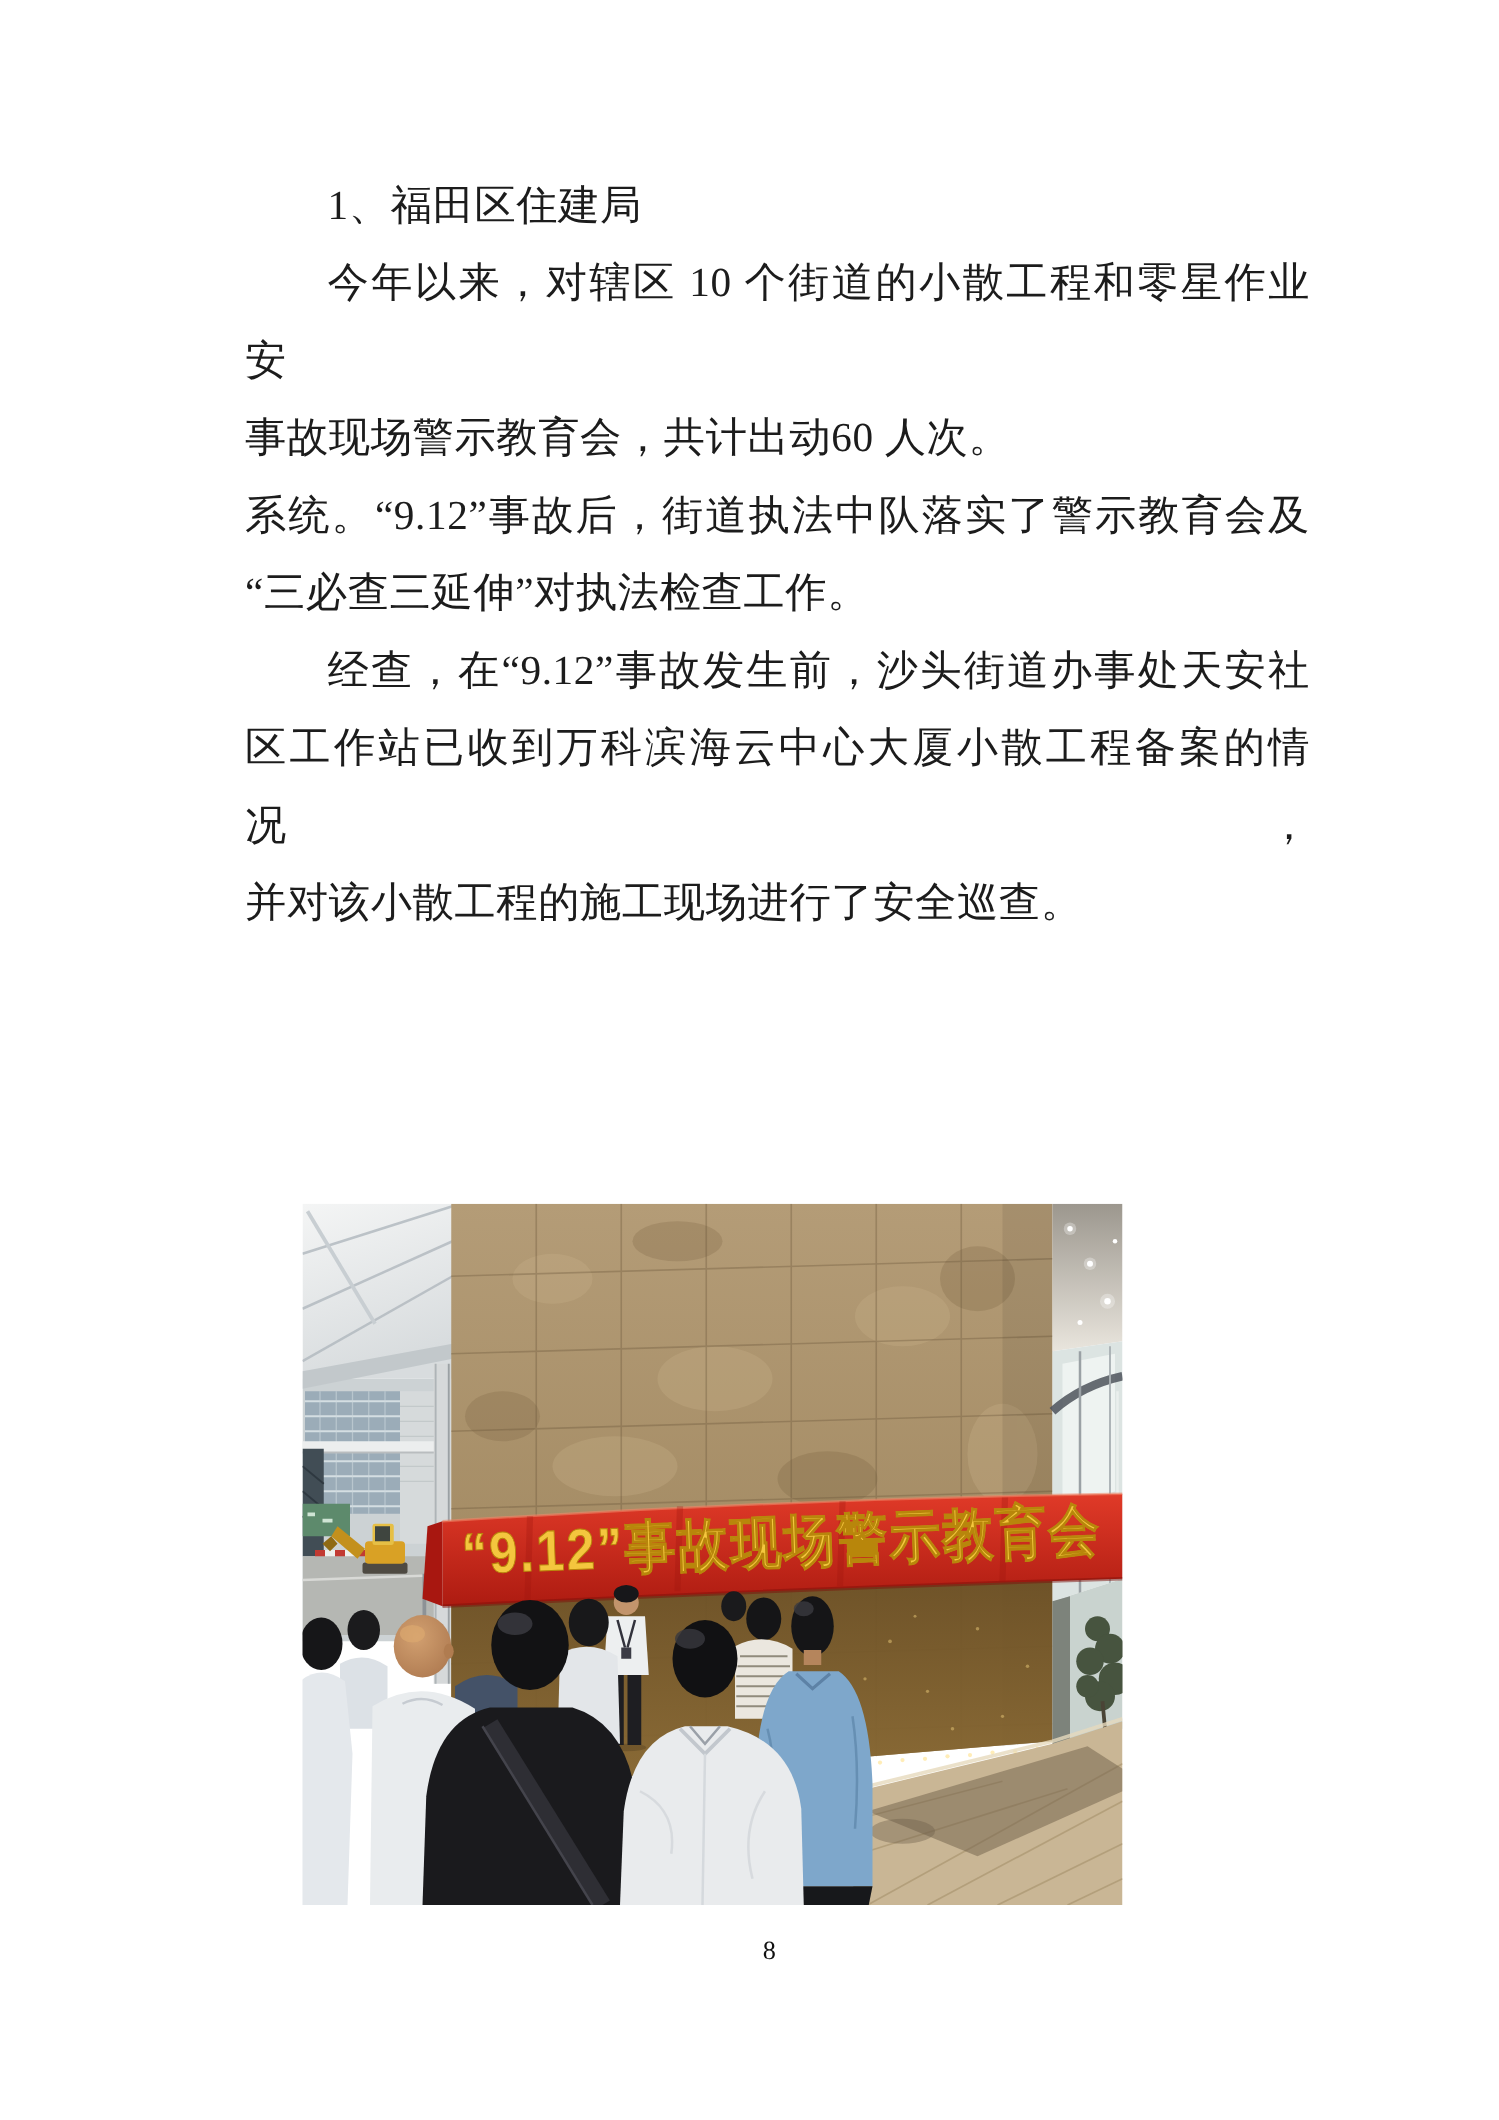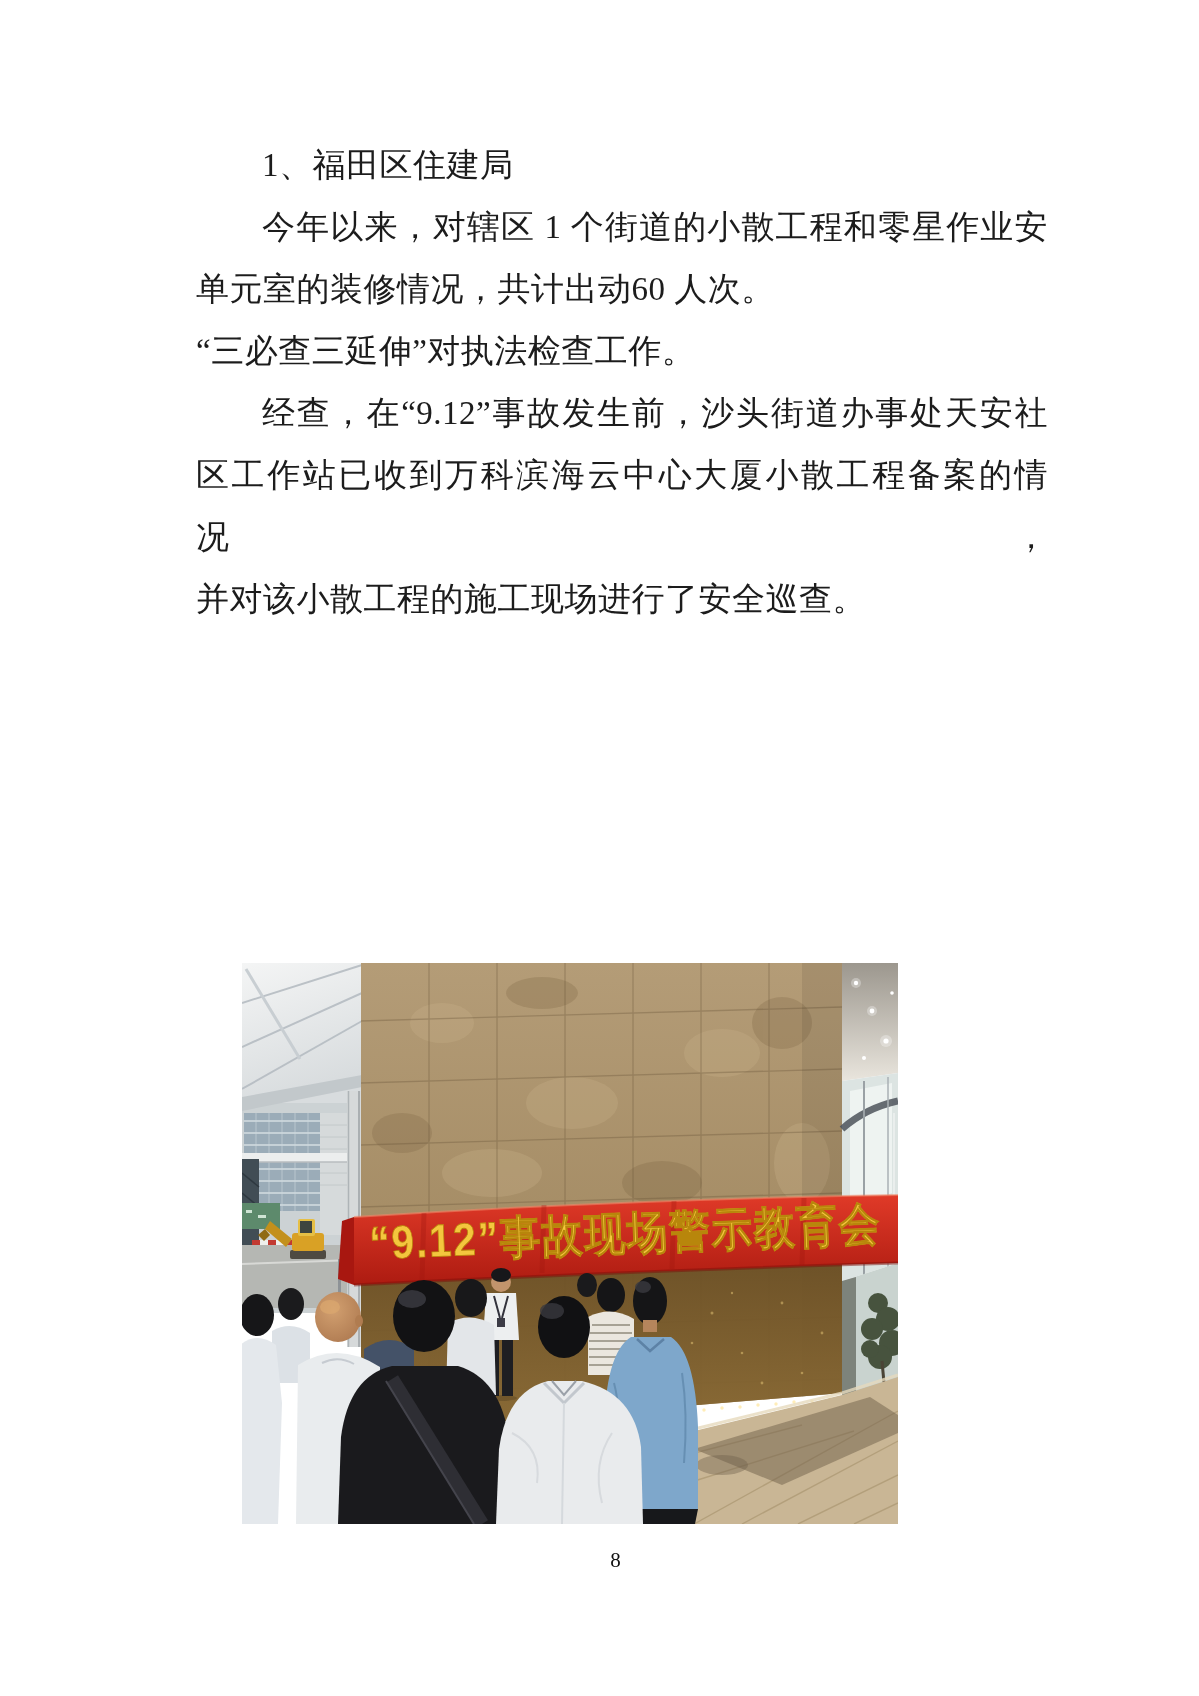--- a/index.html
+++ b/index.html
@@ -16,22 +16,23 @@
   .page-number{position:absolute;left:0;top:1548px;width:1199px;text-align:center;
                font-size:21px;color:#111;}
 </style>
 </head>
 <body>
 
 <div class="page">
 
   <div class="textblock">
     <div class="line indent">1、福田区住建局</div>
-    <div class="line indent fill">今年以来，对辖区 1 个街道的小散工程和零星作业安</div>
-    <div class="line">单元室的装修情况，共计出动60 人次。</div>
+    <div class="line indent fill">今年以来，对辖区 10 个街道的小散工程和零星作业安</div>
+    <div class="line">事故现场警示教育会，共计出动60 人次。</div>
+    <div class="line fill">系统。“9.12”事故后，街道执法中队落实了警示教育会及</div>
     <div class="line">“三必查三延伸”对执法检查工作。</div>
     <div class="line indent fill">经查，在“9.12”事故发生前，沙头街道办事处天安社</div>
     <div class="line fill">区工作站已收到万科滨海云中心大厦小散工程备案的情况，</div>
     <div class="line">并对该小散工程的施工现场进行了安全巡查。</div>
   </div>
 
   <div class="photo-wrap">
     <svg width="656" height="561" viewBox="0 0 656 561" xmlns="http://www.w3.org/2000/svg">
       <defs>
         <linearGradient id="wallG" x1="0" y1="0" x2="0" y2="1">

